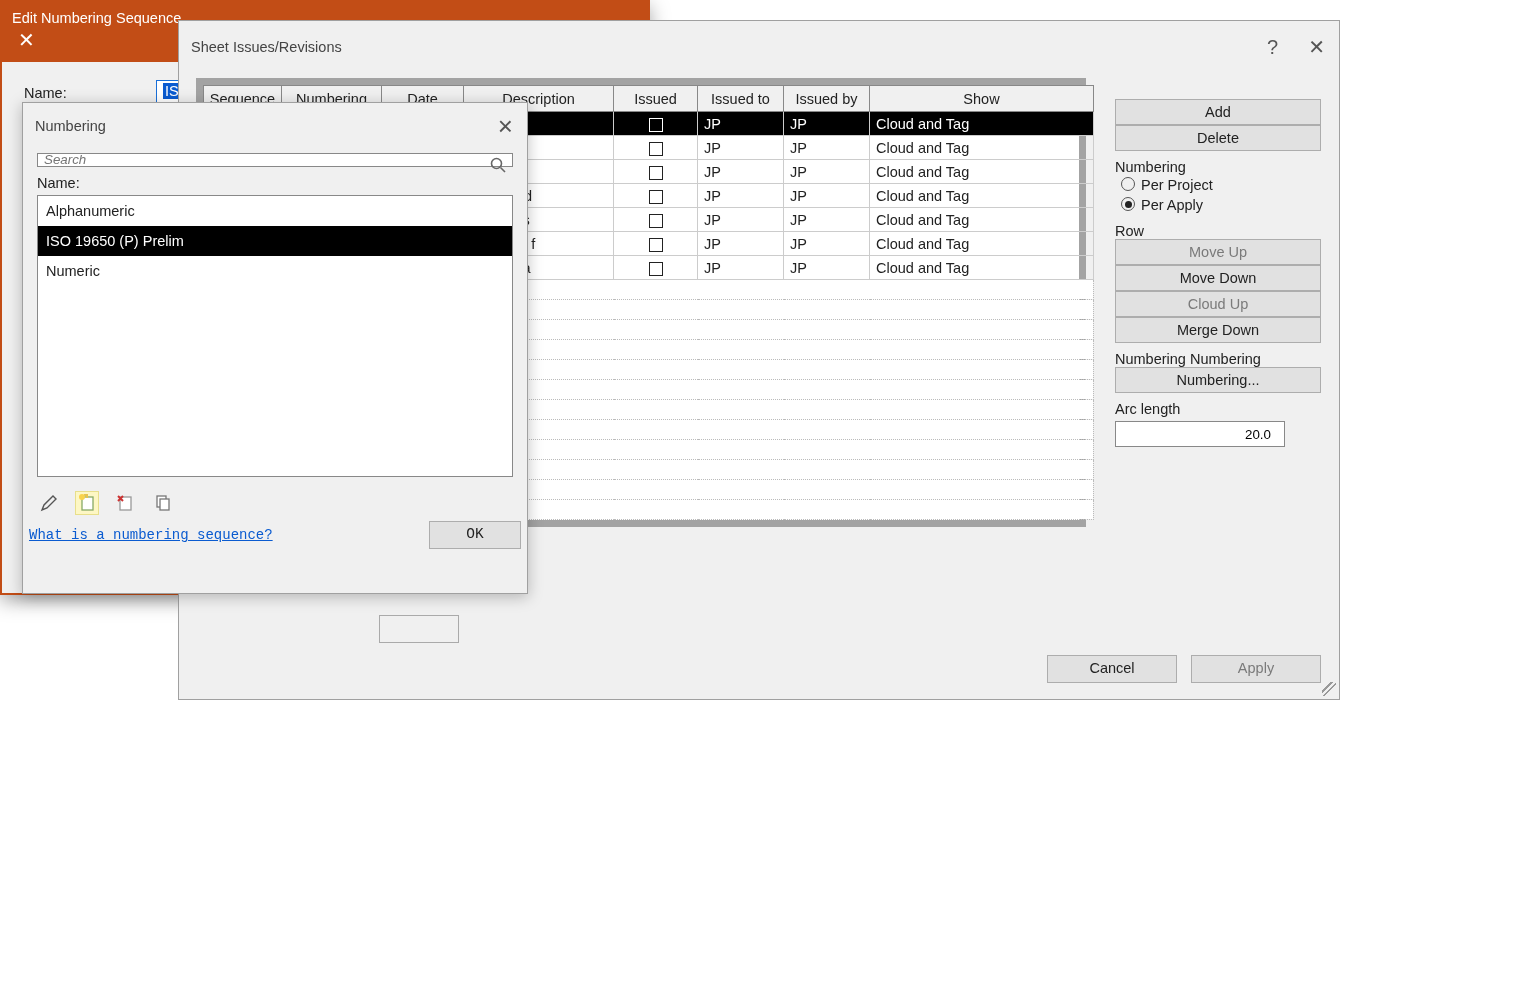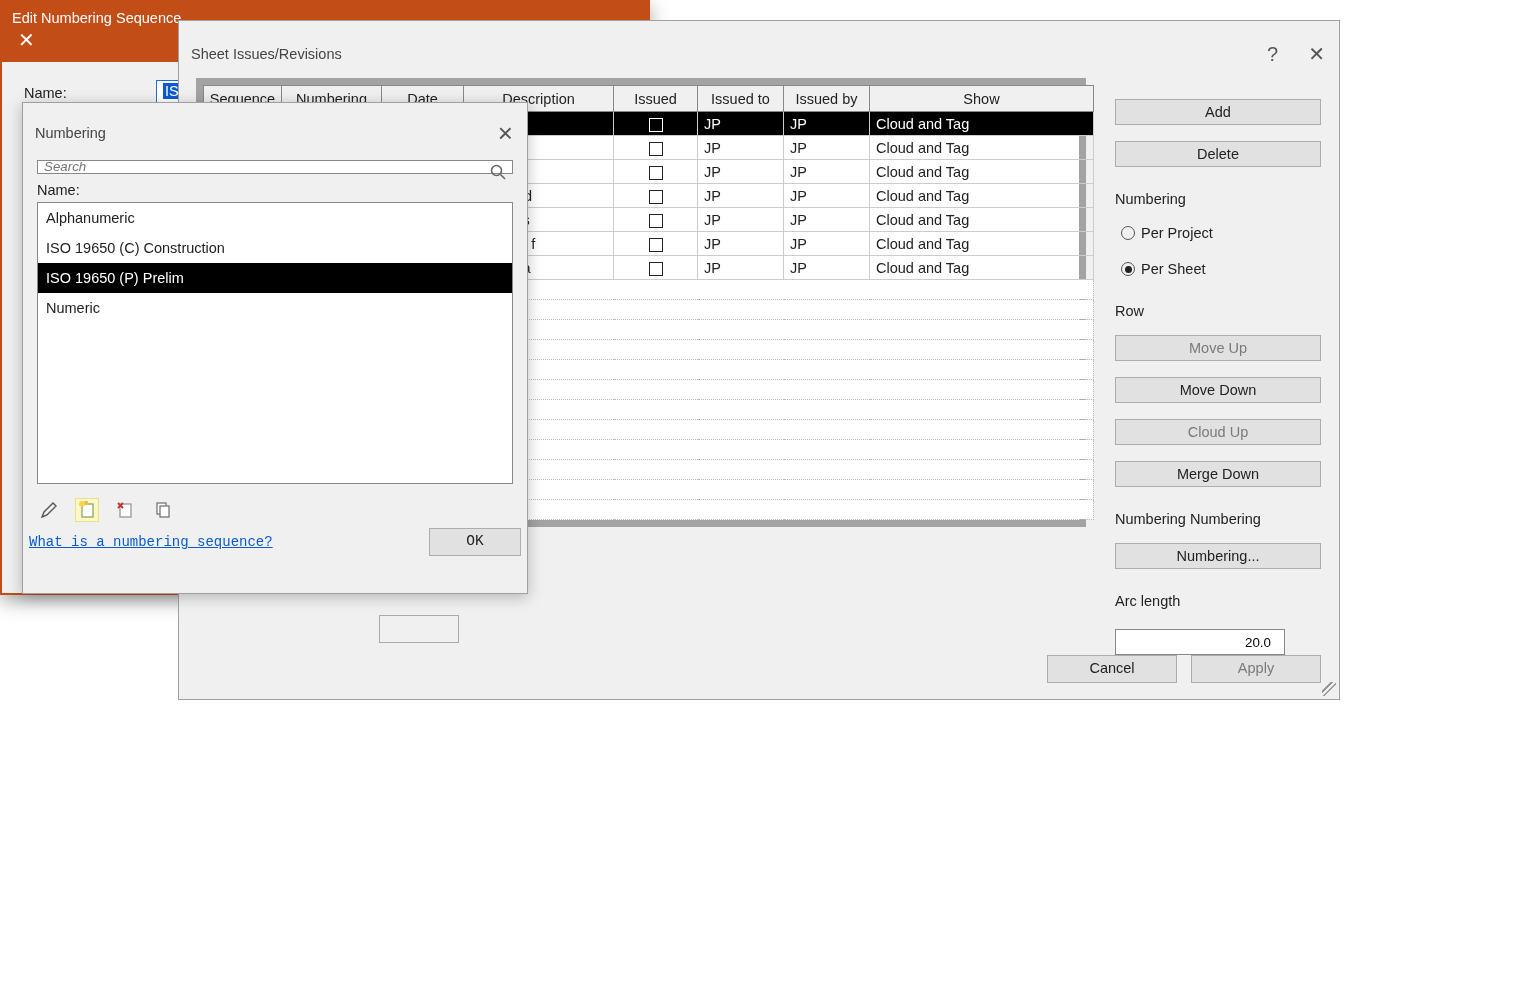--- a/index.html
+++ b/index.html
@@ -1,38 +1,38 @@
 <!DOCTYPE html>
 <html><head>
 <meta charset="utf-8">
 <style>
   * { box-sizing: border-box; }
   html, body { margin:0; padding:0; font-family: "Segoe UI", Tahoma, sans-serif; font-size:14.5px; color:#222; background:#fff; }
   .stage { position:relative; width:1536px; height:991px; background:#fff; overflow:hidden; }
   
   .dlg { position:absolute; background:#f0f0f0; border:1px solid #a0a0a0; }
-  .dlg .titlebar { display:flex; align-items:center; justify-content:space-between; padding:19px 8px 6px 12px; color:#444; }
+  .dlg .titlebar { display:flex; align-items:center; justify-content:space-between; padding:12px 8px 6px 12px; color:#444; }
   .tb-btns { display:flex; gap:18px; align-items:center; color:#555; font-size:20px; }
   .tb-btn { cursor:default; padding:2px 6px; }
   .btn { background:#e1e1e1; border:1px solid #adadad; padding:4px 8px; text-align:center; cursor:default; user-select:none; }
   .btn.disabled { color:#7a7a7a; }
   
   .rev { left:178px; top:20px; width:1162px; height:680px; }
   .rev-grid { position:absolute; left:196px; top:78px; width:890px; border:7px solid #a3a3a3; background:#fff; }
   .rev-grid table { border-collapse:collapse; width:100%; table-layout:fixed; }
   .rev-grid th { border:1px solid #888; background:#f0f0f0; font-weight:400; padding:2px 4px; text-align:center; height:26px; }
   .rev-grid td { border-top:1px solid #ccc; border-bottom:1px solid #ccc; padding:2px 6px; height:24px; overflow:hidden; white-space:nowrap; text-overflow:clip; }
   .rev-grid td.c-desc, .rev-grid td.c-seq, .rev-grid td.c-num, .rev-grid td.c-date { border-left:1px solid #ccc; border-right:1px solid #ccc; }
   .rev-grid td.c-issued, .rev-grid td.c-to, .rev-grid td.c-by, .rev-grid td.c-show { border-left:1px solid #ccc; border-right:1px solid #ccc; }
   .rev-grid tr.sel td { background:#000; color:#fff; }
   .rev-grid tr.spacer td { height:20px; border:1px dotted #bbb; background:#fff; }
   .chk { display:inline-block; width:14px; height:14px; border:1.5px solid #222; vertical-align:middle; }
-  .rev-right { position:absolute; right:18px; top:78px; width:206px; display:flex; flex-direction:column; gap:16px; }
+  .rev-right { position:absolute; right:18px; top:78px; width:206px; display:flex; flex-direction:column; gap:0; }
   .rev-right .section-lbl { margin-top:8px; color:#222; }
-  .radio { display:flex; align-items:center; gap:6px; padding:2px 6px; }
+  .radio { display:flex; align-items:flex-start; gap:6px; padding:2px 6px; }
   .radio .dot { width:14px; height:14px; border:1.5px solid #555; border-radius:50%; display:inline-flex; align-items:center; justify-content:center; }
   .radio .dot.inner::after { content:""; width:7px; height:7px; border-radius:50%; background:#222; display:block; }
   .arc-input { width:170px; height:26px; border:1px solid #888; background:#fff; text-align:right; padding:2px 13px; margin-top:4px; }
   .rev-foot { position:absolute; right:18px; bottom:16px; display:flex; gap:14px; }
   .rev-foot .btn { width:130px; height:28px; }
   .resize-grip { position:absolute; right:3px; bottom:3px; width:14px; height:14px; background:
     linear-gradient(135deg, transparent 6px, #999 6px 8px, transparent 8px 10px, #999 10px 12px, transparent 12px); }
   
   .rev-corner { position:absolute; left:200px; top:594px; width:80px; height:28px; border:1px solid #aaa; background:#f0f0f0; }
 
@@ -98,21 +98,21 @@
       <div class="btn">Add</div>
       <div class="btn">Delete</div>
 
       <div class="section-lbl">Numbering</div>
       <div class="radio">
         <span class="dot"></span>
         <span>Per Project</span>
       </div>
       <div class="radio">
         <span class="dot inner"></span>
-        <span>Per Sheet</span>
+        <span>Per Apply</span>
       </div>
 
       <div class="section-lbl">Row</div>
       <div class="btn disabled">Move Up</div>
       <div class="btn">Move Down</div>
       <div class="btn disabled">Cloud Up</div>
       <div class="btn">Merge Down</div>
 
       <div class="section-lbl">Numbering Numbering</div>
       <div class="btn">Numbering...</div>
@@ -277,21 +277,20 @@
       <span class="mag">
         <svg width="18" height="18" viewBox="0 0 18 18">
             <circle cx="7.5" cy="7.5" r="5" fill="none" stroke="#666" stroke-width="1.6"></circle>
             <line x1="11.5" y1="11.5" x2="16" y2="16" stroke="#666" stroke-width="1.6"></line>
           </svg>
       </span>
     </div>
     <div class="lbl">Name:</div>
     <div class="list" id="num-list">
         <div class="it">Alphanumeric</div>
-        <div class="it">ISO 19650 (C) Construction</div>
         <div class="it sel">ISO 19650 (P) Prelim</div>
         <div class="it">Numeric</div>
       </div>
     <div class="tools">
       <span class="toolbtn">
         <svg width="20" height="20" viewBox="0 0 20 20">
             <path d="M3 17l2-5 9-9 3 3-9 9-5 2z" fill="none" stroke="#555" stroke-width="1.4"></path>
           </svg>
       </span>
       <span class="toolbtn hi">

